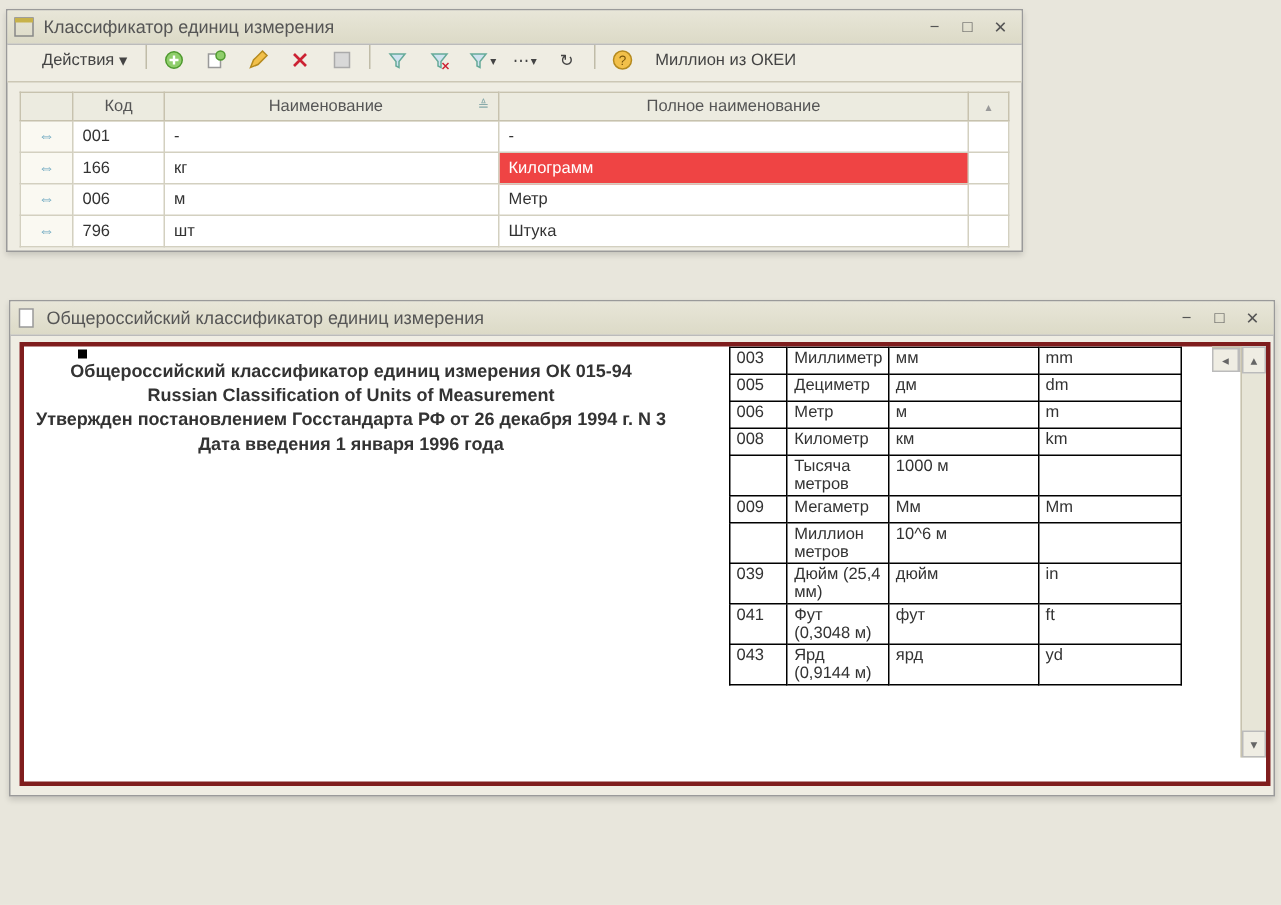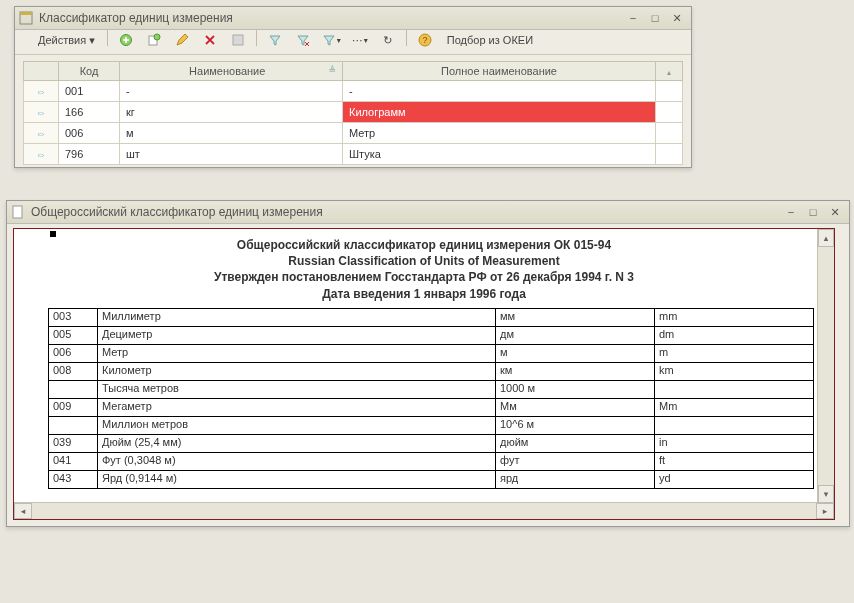--- a/index.html
+++ b/index.html
@@ -13,21 +13,21 @@
 .tbtn.text{padding:0 6px}
 .sep{width:1px;height:16px;background:#c0bca8;margin:0 3px}
 .grid-wrap{padding:6px 8px 2px 8px}
 table.grid{width:100%;border-collapse:collapse;background:#fff;font-size:11px}
 table.grid th{background:#ecebe0;border:1px solid #c7c2ae;padding:3px 6px;text-align:center;font-weight:normal;color:#555}
 table.grid td{border:1px solid #d3d0c0;padding:2px 6px;height:16px}
 table.grid td.mark{width:18px;text-align:center;color:#6aa6bf;background:#faf9f2;border-right:1px solid #d3d0c0}
 table.grid tr.sel td.full{background:#ef4444;color:#fff}
 .sort-icon{float:right;font-size:9px;color:#8aa}
 .scroll-margin{width:14px}
-.win2-body{background:#fff;margin:4px 14px 6px 6px;border:1px solid #7f1d1d;height:290px;display:flex;flex-direction:column;position:relative}
+.win2-body{background:#fff;margin:4px 2px 6px 6px;border:3px solid #7f1d1d;height:290px;display:flex;position:relative}
 .doc-header{text-align:center;font-weight:bold;font-size:12px;padding:8px 8px 6px 8px;line-height:1.35}
 .doc-scroll{flex:1;overflow:hidden;position:relative;padding:0 20px 0 34px}
 table.doc{width:100%;border-collapse:collapse;font-size:11px}
 table.doc td{border:1px solid #000;padding:1px 4px;height:15px;vertical-align:top}
 table.doc td.code{width:40px}
 table.doc td.name{}
 table.doc td.sym{width:150px}
 table.doc td.int{width:150px}
 .outline{position:absolute;left:6px;top:0;bottom:0;width:16px;display:flex;flex-direction:column;align-items:center;padding-top:200px}
 .hscroll{height:16px;background:#e7e5d7;border-top:1px solid #c7c2ae;display:flex;align-items:center}
@@ -35,21 +35,21 @@
 .hscroll .track{flex:1}
 .vscroll{position:absolute;right:0;top:0;bottom:16px;width:16px;background:#e7e5d7;border-left:1px solid #c7c2ae;display:flex;flex-direction:column;align-items:center}
 .vscroll .arrow{width:14px;height:16px;border:1px solid #bbb;background:#efede3;display:flex;align-items:center;justify-content:center;font-size:9px;color:#666}
 .vscroll .track{flex:1}
 svg{display:block}
 .blk{position:absolute;left:36px;top:2px;width:6px;height:6px;background:#000}
 </style>
 </head>
 <body>
 
-<div class="window" style="left:14px;top:6px;width:676px">
+<div class="window" style="left:4px;top:6px;width:676px">
   <div class="titlebar">
     <span class="ticon">
       <svg width="14" height="14">
           <rect x="1" y="1" width="12" height="12" fill="none" stroke="#888"></rect>
           <rect x="1" y="1" width="12" height="3" fill="#c7b24b"></rect>
         </svg>
     </span>
     <span class="title">Классификатор единиц измерения</span>
     <span class="wbtn">−</span>
     <span class="wbtn">□</span>
@@ -110,21 +110,21 @@
     <span class="tbtn">
         <span>↻</span>
       </span>
     <span class="sep"></span>
     <span class="tbtn">
         <svg width="14" height="14">
           <circle cx="7" cy="7" r="6" fill="#f2c04a" stroke="#b58a1f"></circle>
           <text x="7" y="10" text-anchor="middle" font-size="9" fill="#7a560a">?</text>
         </svg>
       </span>
-    <span class="tbtn text">Подбор из ОКЕИ</span>
+    <span class="tbtn text">Миллион из ОКЕИ</span>
   </div>
   <div class="grid-wrap">
     <table class="grid">
       <thead>
           <tr>
         <th style="width:22px"></th>
         <th style="width:48px">Код</th>
         <th style="width:210px"><span>Наименование</span><span class="sort-icon">≜</span></th>
         <th>Полное наименование</th>
         <th class="scroll-margin" style="text-align:center"><span style="font-size:8px;color:#999">▴</span></th>

